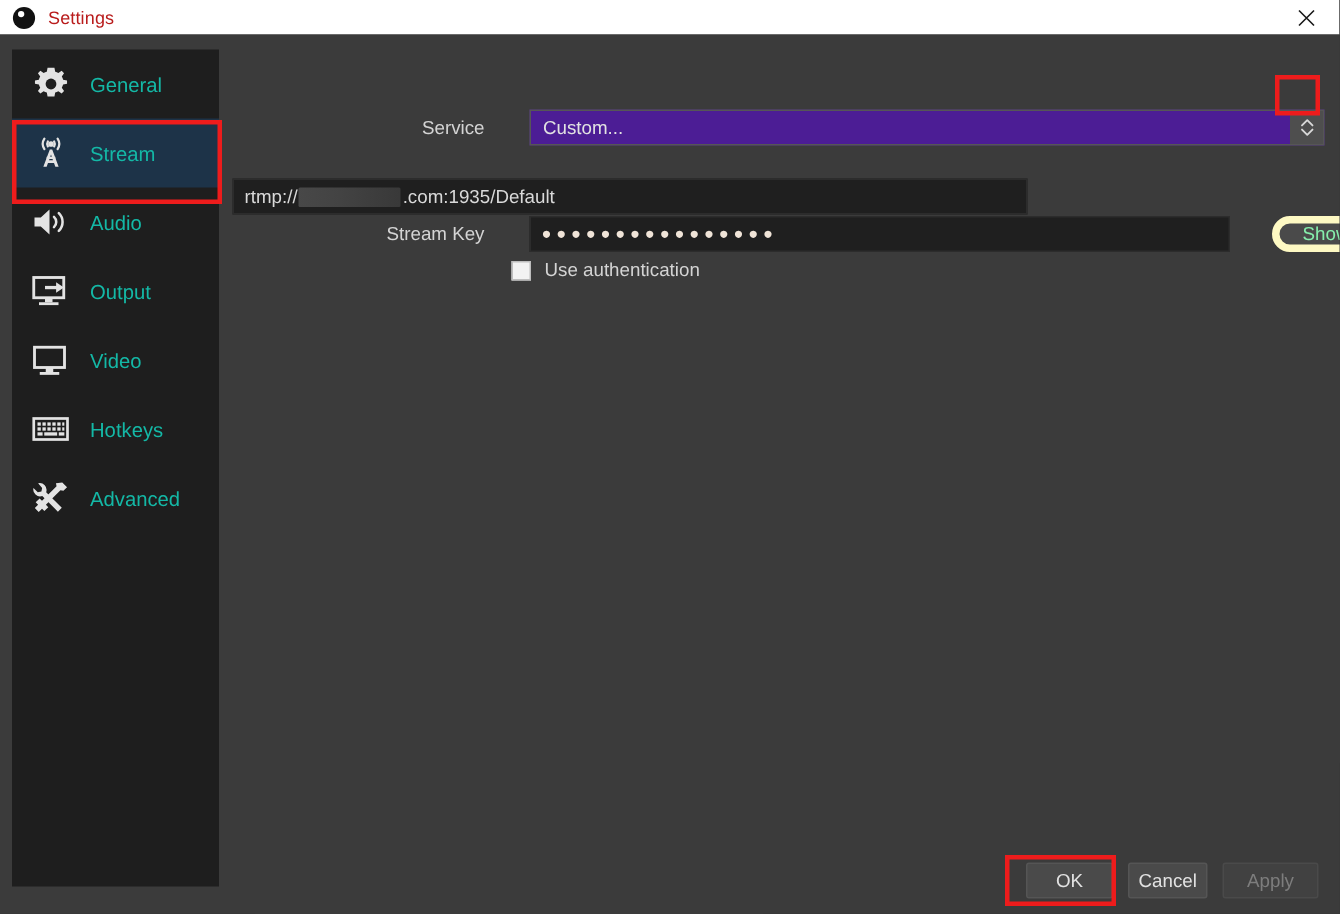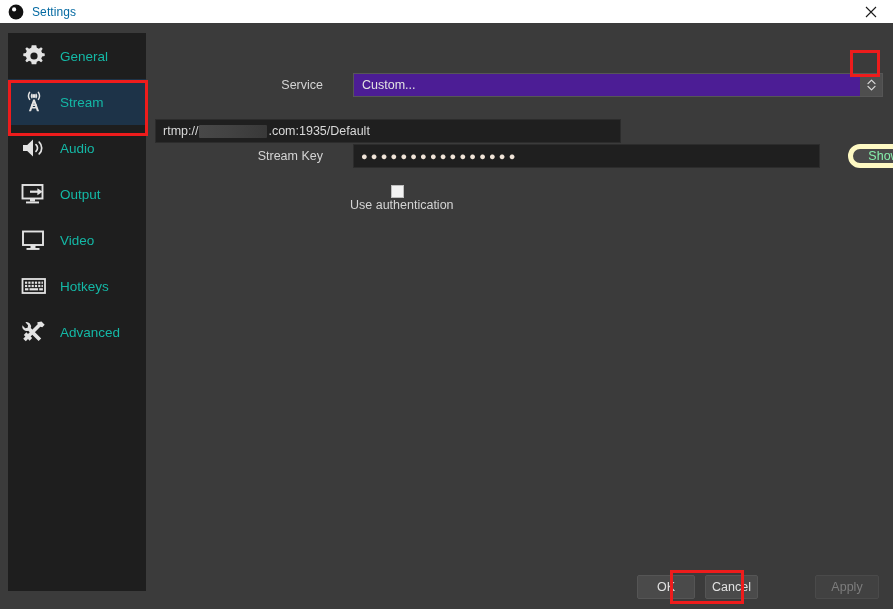--- a/index.html
+++ b/index.html
@@ -31,21 +31,21 @@
   #titlebar-logo {
     width: 16px;
     height: 16px;
     margin-left: 8px;
     margin-right: 8px;
     flex: 0 0 auto;
     display: block;
   }
   #titlebar-title {
     font-size: 12px;
-    color: #0369a1;
+    color: #b91c1c;
     font-family: "Liberation Sans", sans-serif;
     letter-spacing: 0.1px;
   }
   #titlebar-spacer { flex: 1 1 auto; }
   #close-button {
     width: 45px;
     height: 23px;
     display: flex;
     align-items: center;
     justify-content: center;
@@ -156,21 +156,21 @@
     display: flex;
     align-items: center;
     justify-content: center;
     cursor: default;
   }
   #service-arrow-button svg { display: block; }
 
   
   #row-server { top: 86px; }
   #server-input {
-    width: 466px;
+    width: 530px;
     height: 24px;
     background: #1f1f1f;
     border: 1px solid #2c2c2c;
     box-sizing: border-box;
     display: flex;
     align-items: center;
     padding-left: 7px;
     font-size: 12.5px;
     color: #d9d9d9;
     font-family: "Liberation Sans", sans-serif;
@@ -222,25 +222,24 @@
     font-size: 12.5px;
     color: #86efac;
     font-family: "Liberation Sans", sans-serif;
     cursor: default;
   }
 
   
   #row-auth {
     position: absolute;
     left: 186px;
-    top: 152px;
-    display: flex;
-    align-items: center;
-    cursor: default;
-    flex-direction: column;
+    top: 140px;
+    display: flex;
+    align-items: flex-end;
+    cursor: default;
   }
   #auth-checkbox {
     width: 13px;
     height: 13px;
     background: #f2f2f2;
     border: 1px solid #bdbdbd;
     box-sizing: border-box;
     flex: 0 0 auto;
   }
   #auth-label {
@@ -274,21 +273,21 @@
     font-family: "Liberation Sans", sans-serif;
     cursor: default;
   }
   .dlg-button.disabled {
     color: #7d7d7d;
     background: #414141;
     border-color: #4a4a4a;
   }
   #ok-button { width: 58px; }
   #cancel-button { width: 53px; }
-  #apply-button { width: 64px; margin-left: 47px; }
+  #apply-button { width: 64px; }
 
   
   .annotation {
     position: absolute;
     border: 3px solid #ee1c1c;
     box-sizing: border-box;
     pointer-events: none;
     background: transparent;
   }
   #annot-stream { left: 8px;  top: 80px;  width: 140px; height: 56px; }

